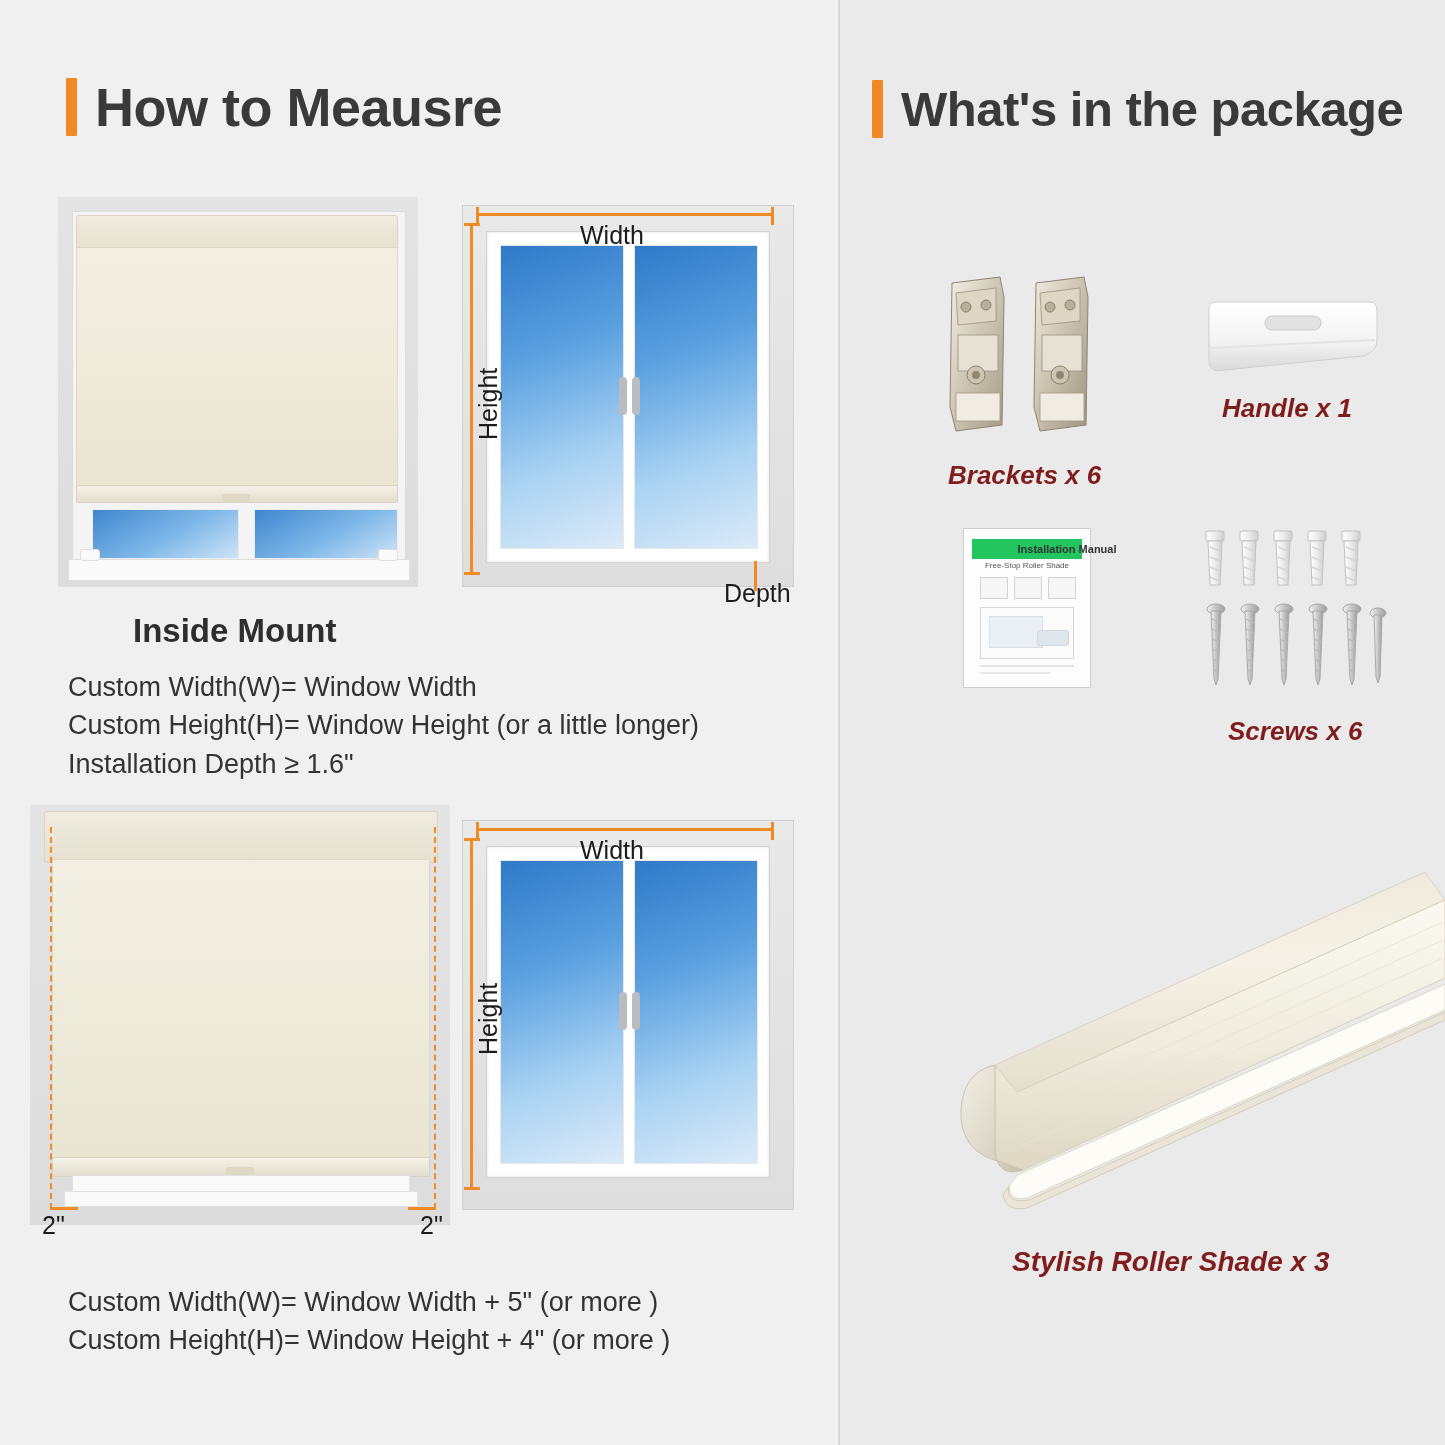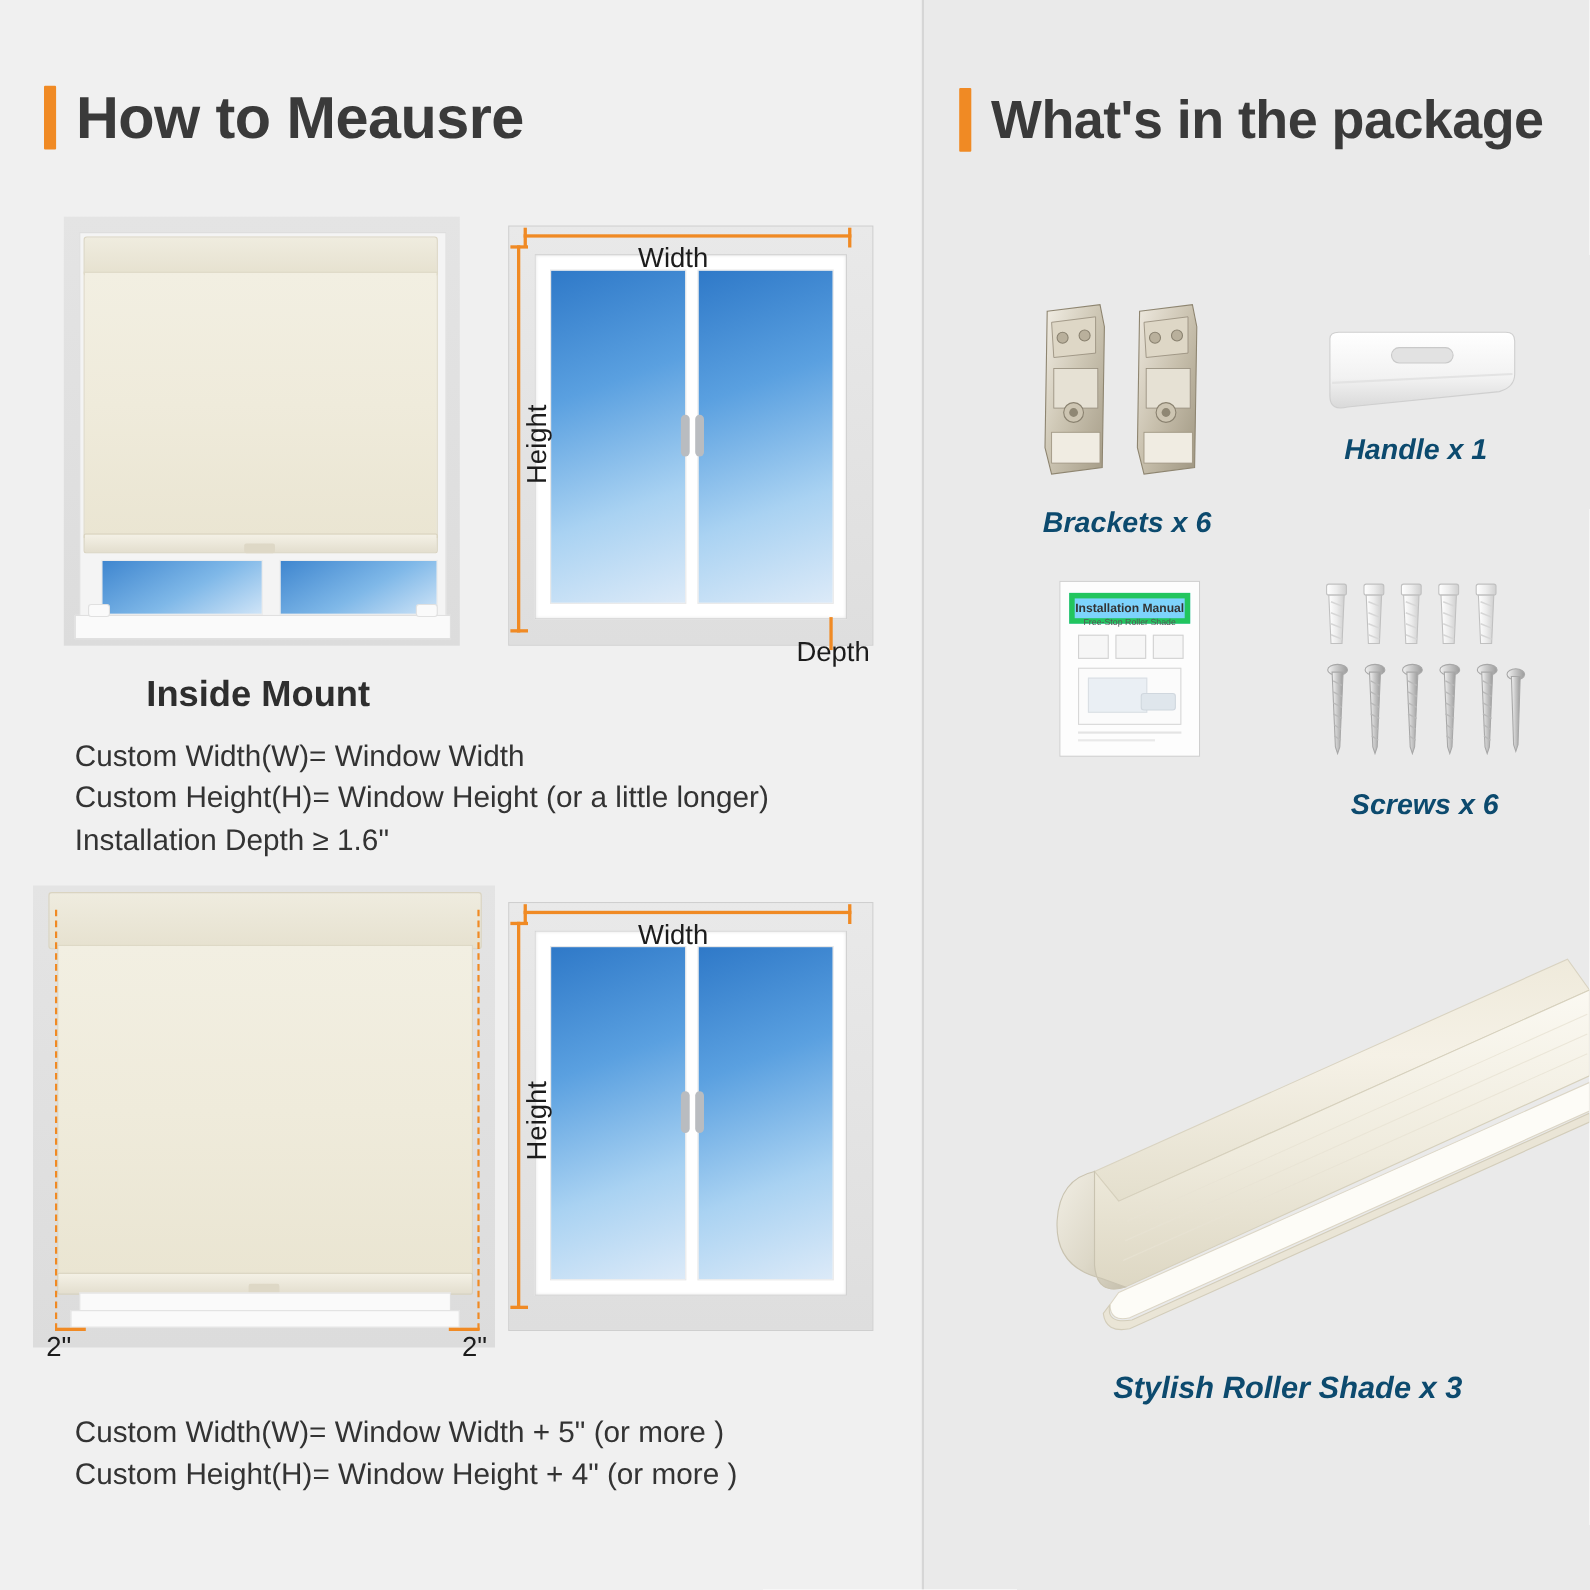--- a/index.html
+++ b/index.html
@@ -106,21 +106,21 @@
   }
   .dash{
     position:absolute;border-left:2px dashed #f08a24;
   }
   .two-in{
     position:absolute;font-size:25px;color:#1c1c1c;
   }
 
   
   .item-label{
-    position:absolute;font-size:26px;font-weight:bold;font-style:italic;color:#0c4a6e;
+    position:absolute;font-size:26px;font-weight:bold;font-style:italic;color:#7f1d1d;
     white-space:nowrap;
     text-align:center;
   }
   .bracket{
     position:absolute;
   }
   .manual{
     position:absolute;background:#fdfdfd;border:1px solid #cfcfcf;
   }
   .manual-title{
@@ -137,21 +137,21 @@
 </style>
 </head>
 <body>
 
 <div class="page">
 
   <div class="panel-left"></div>
   <div class="panel-right"></div>
   <div class="divider"></div>
 
-  <div class="heading" style="left:40px;top:76px;text-align:right;">
+  <div class="heading" style="left:66px;top:76px;text-align:right;">
     <div class="bar"></div>
     <div class="txt">How to Meausre</div>
   </div>
 
   <div class="shade-box" style="left:58px;top:197px;width:360px;height:390px;">
     <div class="wall"></div>
 
     <div class="recess" style="left:14px;top:14px;right:12px;bottom:14px;"></div>
 
     <div class="valance" style="left:18px;top:18px;width:320px;height:34px;"></div>
@@ -299,21 +299,21 @@
         </linearGradient>
       </defs>
       <path d="M6 8 Q6 2 14 2 L166 2 Q174 2 174 10 L174 40 Q174 52 160 56 L22 70 Q6 74 6 60 Z" fill="url(#wh)" stroke="#cfcfcf" stroke-width="1"></path>
       <rect x="62" y="16" width="56" height="14" rx="7" fill="#e2e2e2" stroke="#c9c9c9"></rect>
       <path d="M8 48 L172 40" stroke="#e3e3e3" stroke-width="2" fill="none"></path>
     </svg>
   </div>
   <div class="item-label" style="left:1222px;top:393px;">Handle x 1</div>
 
   <div class="manual" style="left:963px;top:528px;width:126px;height:158px;">
-    <div style="position:absolute;left:8px;top:10px;right:8px;height:18px;border:5px solid #22c55e;background:#7dd3fc;">
+    <div style="position:absolute;left:8px;top:10px;right:8px;height:18px;border:1px solid #22c55e;background:#22c55e;padding-left:40px;">
       <div class="manual-title" style="top:3px;">Installation Manual</div>
     </div>
     <div class="manual-sub" style="top:32px;">Free-Stop Roller Shade</div>
     <div style="position:absolute;left:16px;top:48px;width:26px;height:20px;border:1px solid #d2d2d2;background:#f6f6f6;"></div>
     <div style="position:absolute;left:50px;top:48px;width:26px;height:20px;border:1px solid #d2d2d2;background:#f6f6f6;"></div>
     <div style="position:absolute;left:84px;top:48px;width:26px;height:20px;border:1px solid #d2d2d2;background:#f6f6f6;"></div>
     <div style="position:absolute;left:16px;top:78px;right:16px;height:50px;border:1px solid #d8d8d8;background:#fbfbfb;">
       <div style="position:absolute;left:8px;top:8px;width:52px;height:30px;background:#eaeff4;border:1px solid #dadfe4;"></div>
       <div style="position:absolute;left:56px;top:22px;width:30px;height:14px;background:#dfe6ec;border:1px solid #d0d7de;border-radius:3px;"></div>
     </div>

